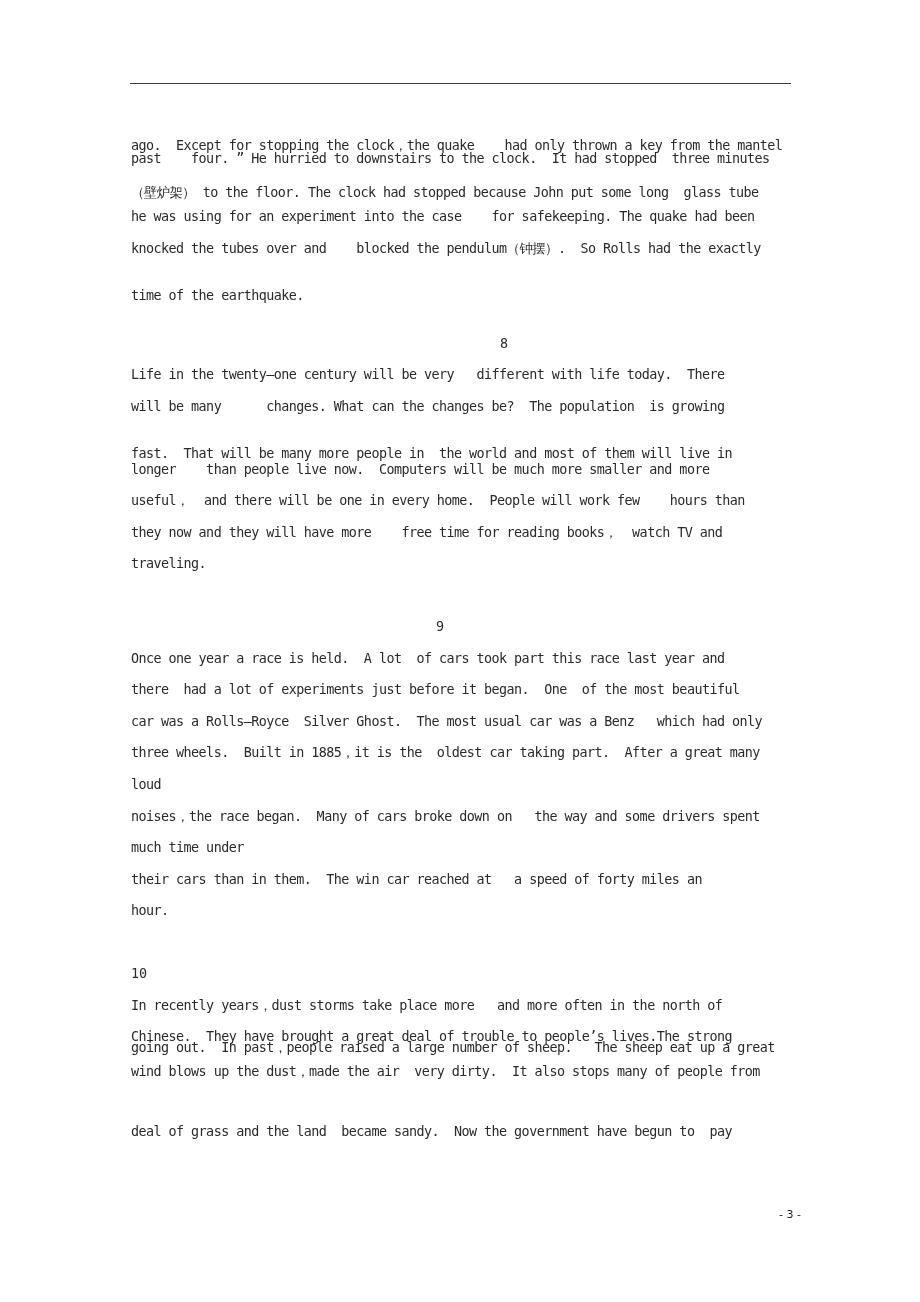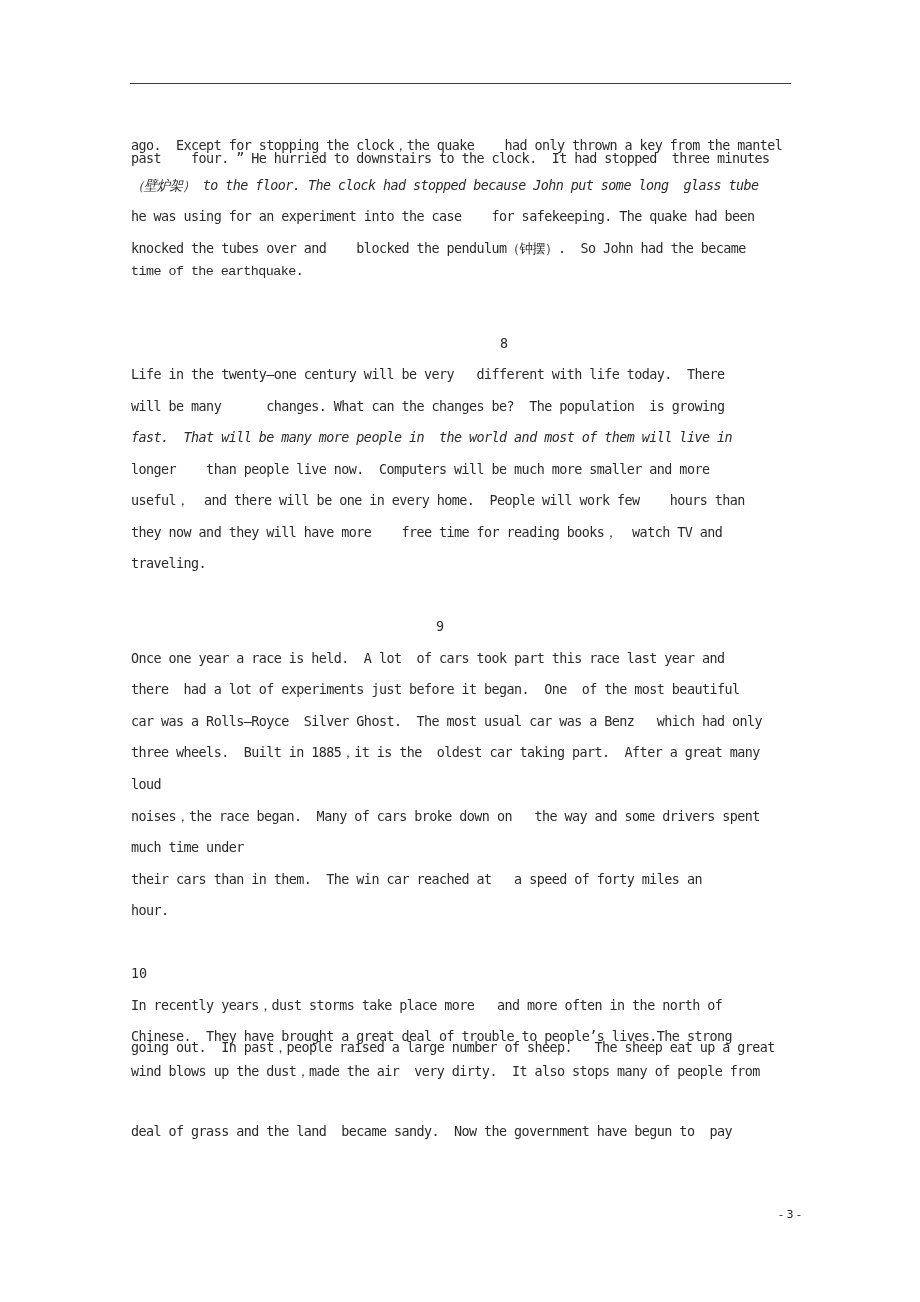--- a/index.html
+++ b/index.html
@@ -51,31 +51,31 @@
 </head>
 <body>
 
 <div>
 
   <div class="header-rule"></div>
 
   <div>
     <div class="line" style="top:115px;margin-top:36px;">past    four. ” He hurried to downstairs to the clock.  It had stopped  three minutes</div>
     <div class="line" style="top:138px;">ago.  Except for stopping the clock，the quake    had only thrown a key from the mantel</div>
-    <div class="line" style="top:178px;font-style:italic;">（壁炉架） to the floor. The clock had stopped because John put some long  glass tube</div>
+    <div class="line" style="top:185px;">（壁炉架） to the floor. The clock had stopped because John put some long  glass tube</div>
     <div class="line" style="top:209px;">he was using for an experiment into the case    for safekeeping. The quake had been</div>
-    <div class="line" style="top:241px;">knocked the tubes over and    blocked the pendulum（钟摆）.  So John had the became</div>
-    <div class="line" style="top:264px;font-family:Liberation Mono, monospace;">time of the earthquake.</div>
+    <div class="line" style="top:241px;">knocked the tubes over and    blocked the pendulum（钟摆）.  So Rolls had the exactly</div>
+    <div class="line" style="top:288px;">time of the earthquake.</div>
   </div>
 
   <div>
     <div class="section-num" style="left:500px; top:336px;">8</div>
     <div class="line" style="top:367px;">Life in the twenty—one century will be very   different with life today.  There</div>
     <div class="line" style="top:399px;">will be many      changes. What can the changes be?  The population  is growing</div>
-    <div class="line" style="top:430px;font-style:italic;">fast.  That will be many more people in  the world and most of them will live in</div>
+    <div class="line" style="top:446px;">fast.  That will be many more people in  the world and most of them will live in</div>
     <div class="line" style="top:462px;">longer    than people live now.  Computers will be much more smaller and more</div>
     <div class="line" style="top:493px;">useful，  and there will be one in every home.  People will work few    hours than</div>
     <div class="line" style="top:525px;">they now and they will have more    free time for reading books，  watch TV and</div>
     <div class="line" style="top:556px;">traveling.</div>
   </div>
 
   <div>
     <div class="section-num" style="left:436px; top:619px;">9</div>
     <div class="line" style="top:651px;">Once one year a race is held.  A lot  of cars took part this race last year and</div>
     <div class="line" style="top:682px;">there  had a lot of experiments just before it began.  One  of the most beautiful</div>

